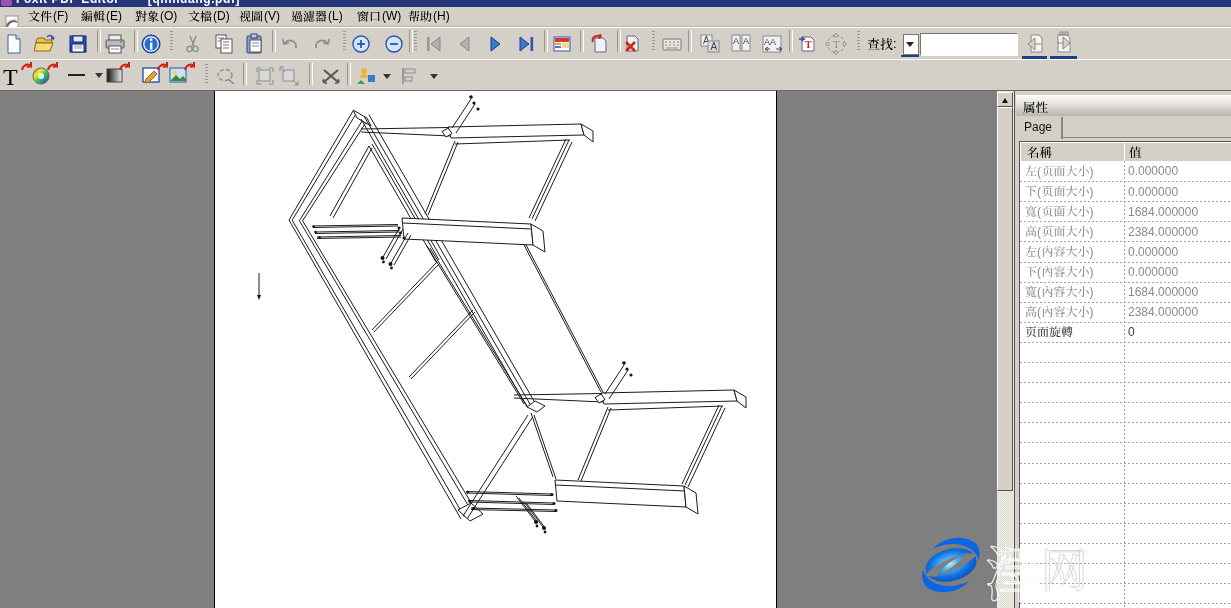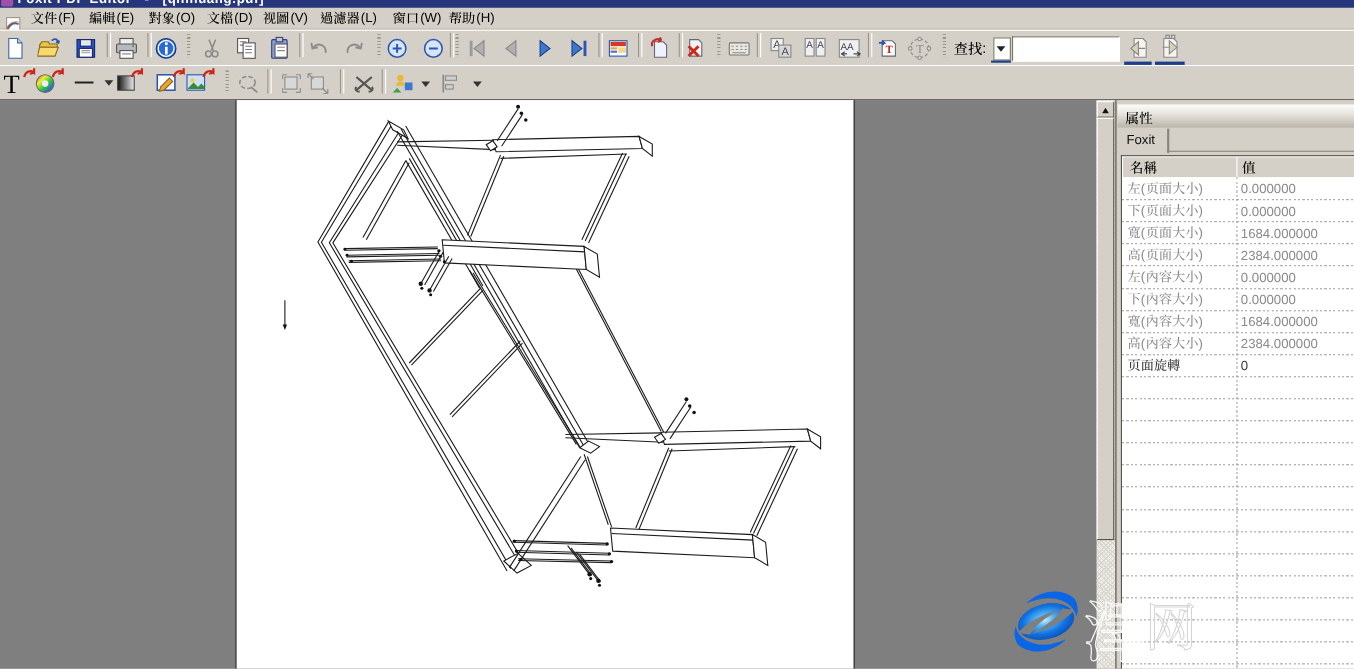--- a/index.html
+++ b/index.html
@@ -383,21 +383,21 @@
     <polygon points="42,204 46,204 44,209" fill="#111"></polygon>
   </svg>
 
 <div style="position:absolute;left:997px;top:91px;width:17px;height:517px;background:#efede8;background-image:repeating-linear-gradient(45deg,#d9d6cf 0,#d9d6cf 1px,transparent 1px,transparent 2.83px),repeating-linear-gradient(-45deg,#d9d6cf 0,#d9d6cf 1px,transparent 1px,transparent 2.83px)"></div>
 <div style="position:absolute;left:997px;top:92px;width:16px;height:15px;background:#d4d0c8;border-top:1px solid #fff;border-left:1px solid #fff;border-right:1px solid #57534a;border-bottom:1px solid #57534a;box-sizing:border-box"></div>
 <div style="position:absolute;left:1002px;top:98px;width:0;height:0;border-left:3.5px solid transparent;border-right:3.5px solid transparent;border-bottom:5px solid #111"></div>
 <div style="position:absolute;left:997px;top:107px;width:16px;height:384px;background:#d4d0c8;border-top:1px solid #fff;border-left:1px solid #fff;border-right:1px solid #57534a;border-bottom:1px solid #57534a;box-sizing:border-box"></div>
 <div style="position:absolute;left:1014px;top:91px;width:217px;height:517px;background:#d4d0c8;border-left:1px solid #57534a"></div>
 <div style="position:absolute;left:1016px;top:95px;width:215px;height:21px;background:linear-gradient(180deg,#fdfdfc 0%,#e8e5df 40%,#b9b5ab 100%)"></div>
 <div style="position:absolute;left:1017px;top:117px;width:44px;height:22px;background:#d4d0c8;border-right:2px solid #8a867c"></div>
-<span style="position:absolute;left:1024px;top:120px;font:12px 'Liberation Sans';color:#111">Foxit</span>
+<span style="position:absolute;left:1024px;top:120px;font:12px 'Liberation Sans';color:#111">Page</span>
 <div style="position:absolute;left:1061px;top:137px;width:170px;height:1px;background:#8a867c"></div>
 <div style="position:absolute;left:1020px;top:142px;width:104px;height:19px;background:#d4d0c8;border-top:1px solid #fff;border-left:1px solid #fff;border-bottom:1px solid #807c74;border-right:1px solid #807c74"></div>
 <div style="position:absolute;left:1124px;top:142px;width:107px;height:19px;background:#d4d0c8;border-top:1px solid #fff;border-left:1px solid #fff;border-bottom:1px solid #807c74"></div>
 <div style="position:absolute;left:1019px;top:141px;width:212px;height:1px;background:#555"></div>
 <div style="position:absolute;left:1019px;top:141px;width:1px;height:467px;background:#555"></div>
 <div style="position:absolute;left:1020px;top:161px;width:211px;height:447px;background:#fff"></div>
 <div style="position:absolute;left:1020px;top:181px;width:211px;height:1px;background-image:repeating-linear-gradient(90deg,#a8a49c 0,#a8a49c 2px,transparent 2px,transparent 4px)"></div>
 <div style="position:absolute;left:1020px;top:201px;width:211px;height:1px;background-image:repeating-linear-gradient(90deg,#a8a49c 0,#a8a49c 2px,transparent 2px,transparent 4px)"></div>
 <div style="position:absolute;left:1020px;top:221px;width:211px;height:1px;background-image:repeating-linear-gradient(90deg,#a8a49c 0,#a8a49c 2px,transparent 2px,transparent 4px)"></div>
 <div style="position:absolute;left:1020px;top:241px;width:211px;height:1px;background-image:repeating-linear-gradient(90deg,#a8a49c 0,#a8a49c 2px,transparent 2px,transparent 4px)"></div>

